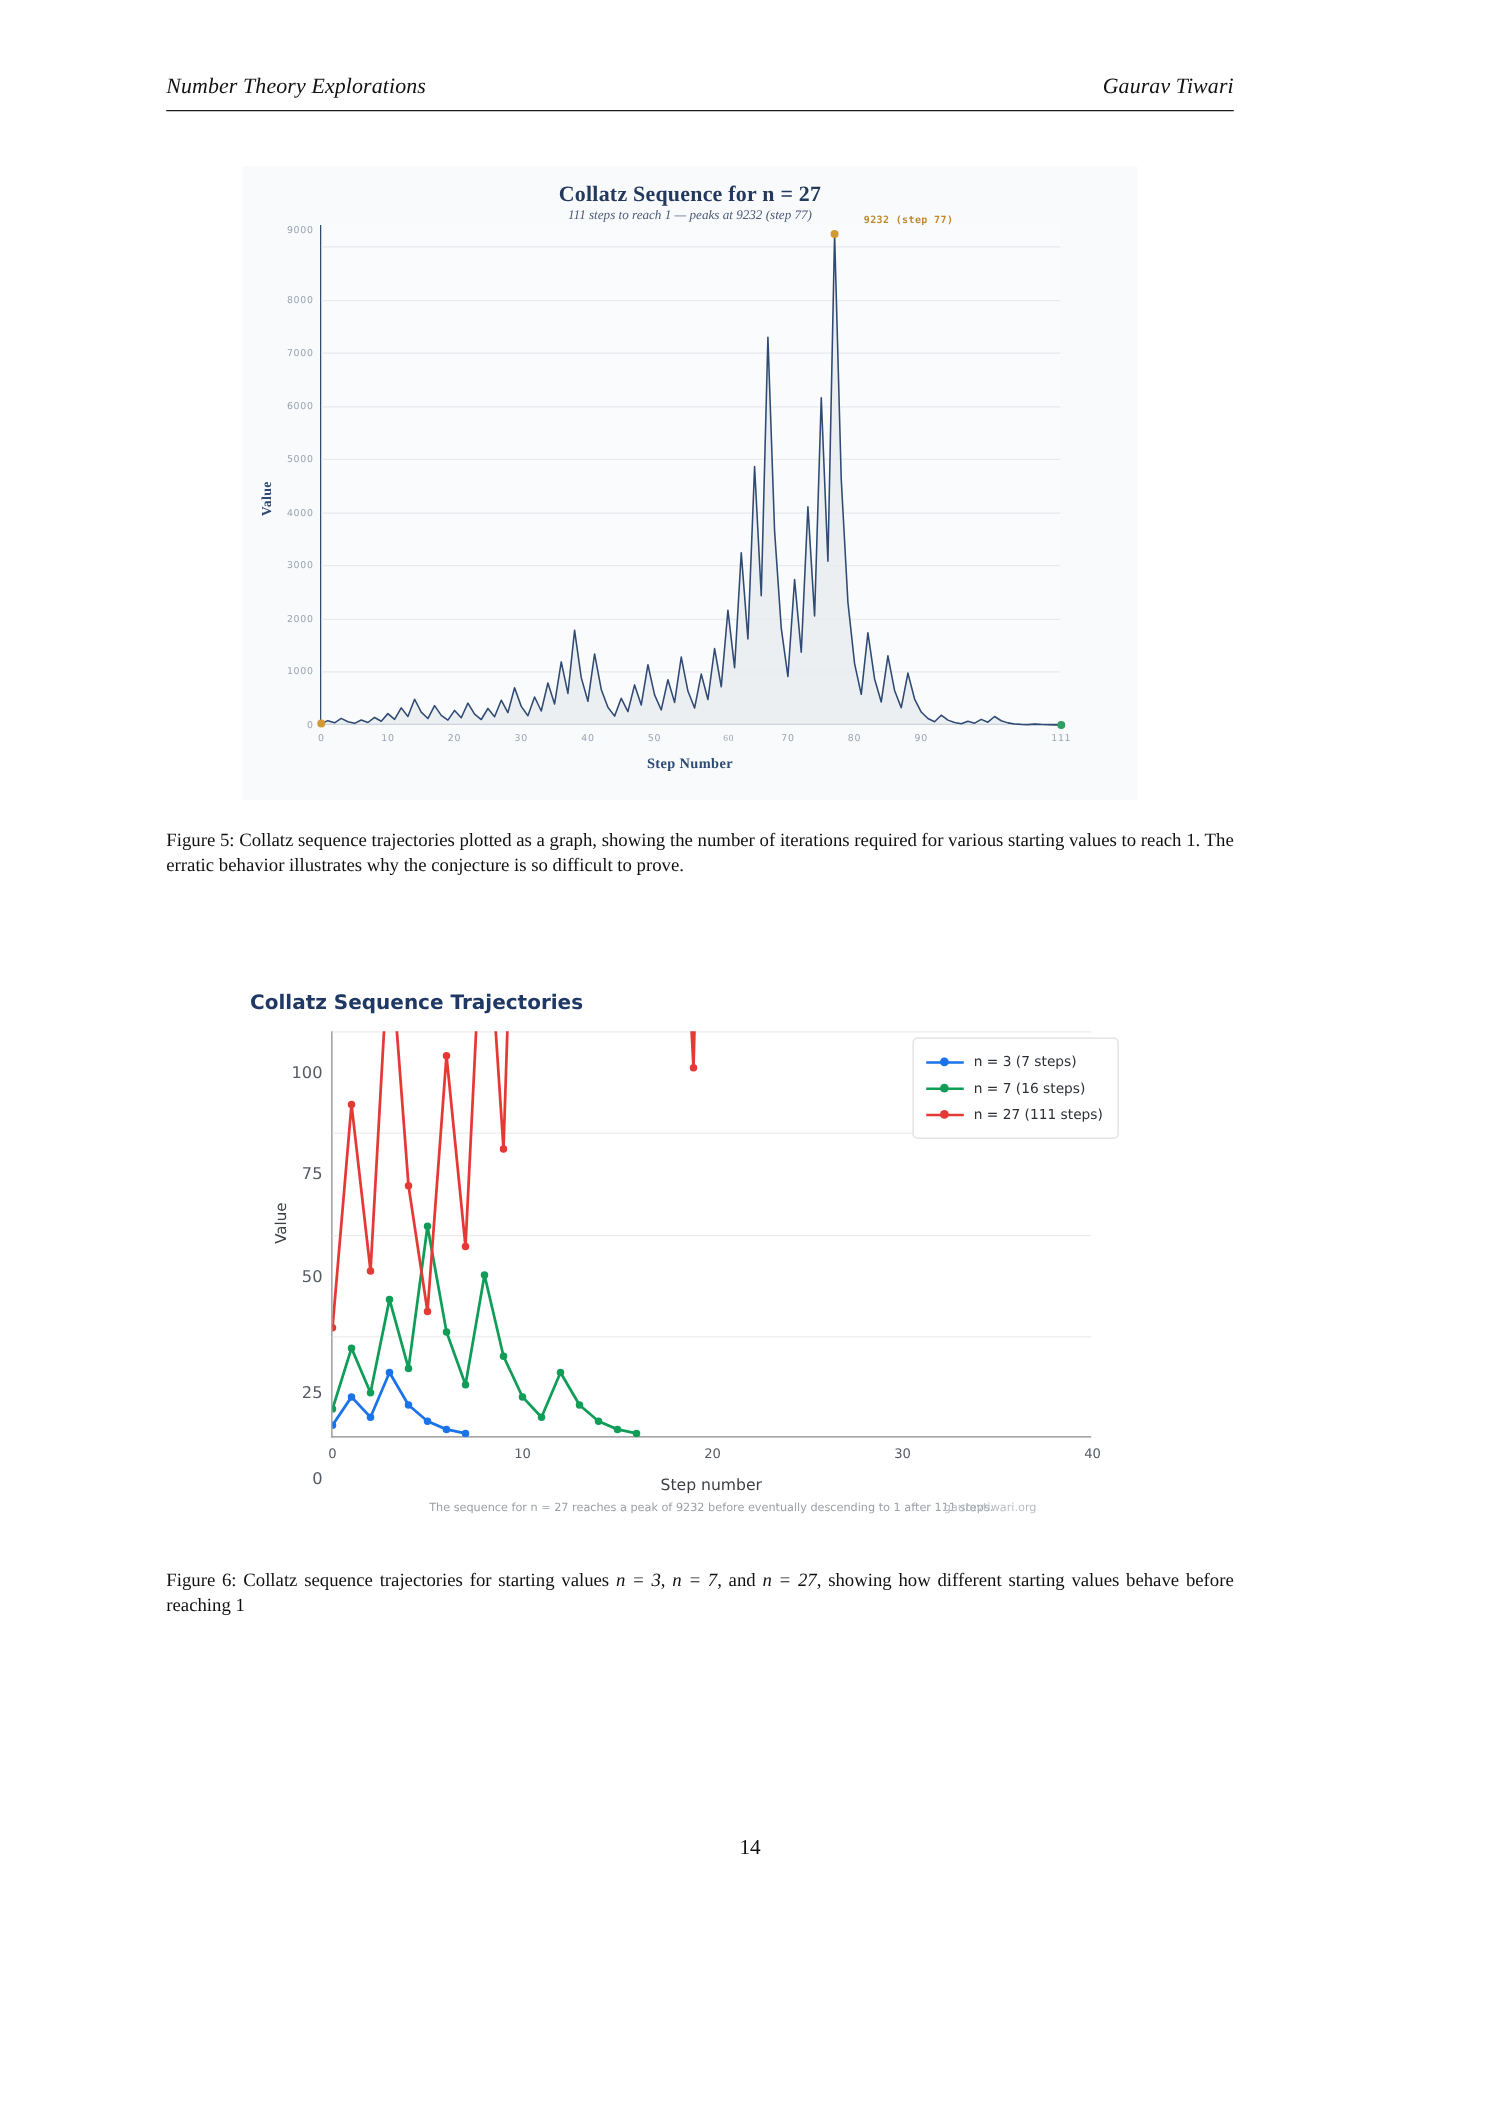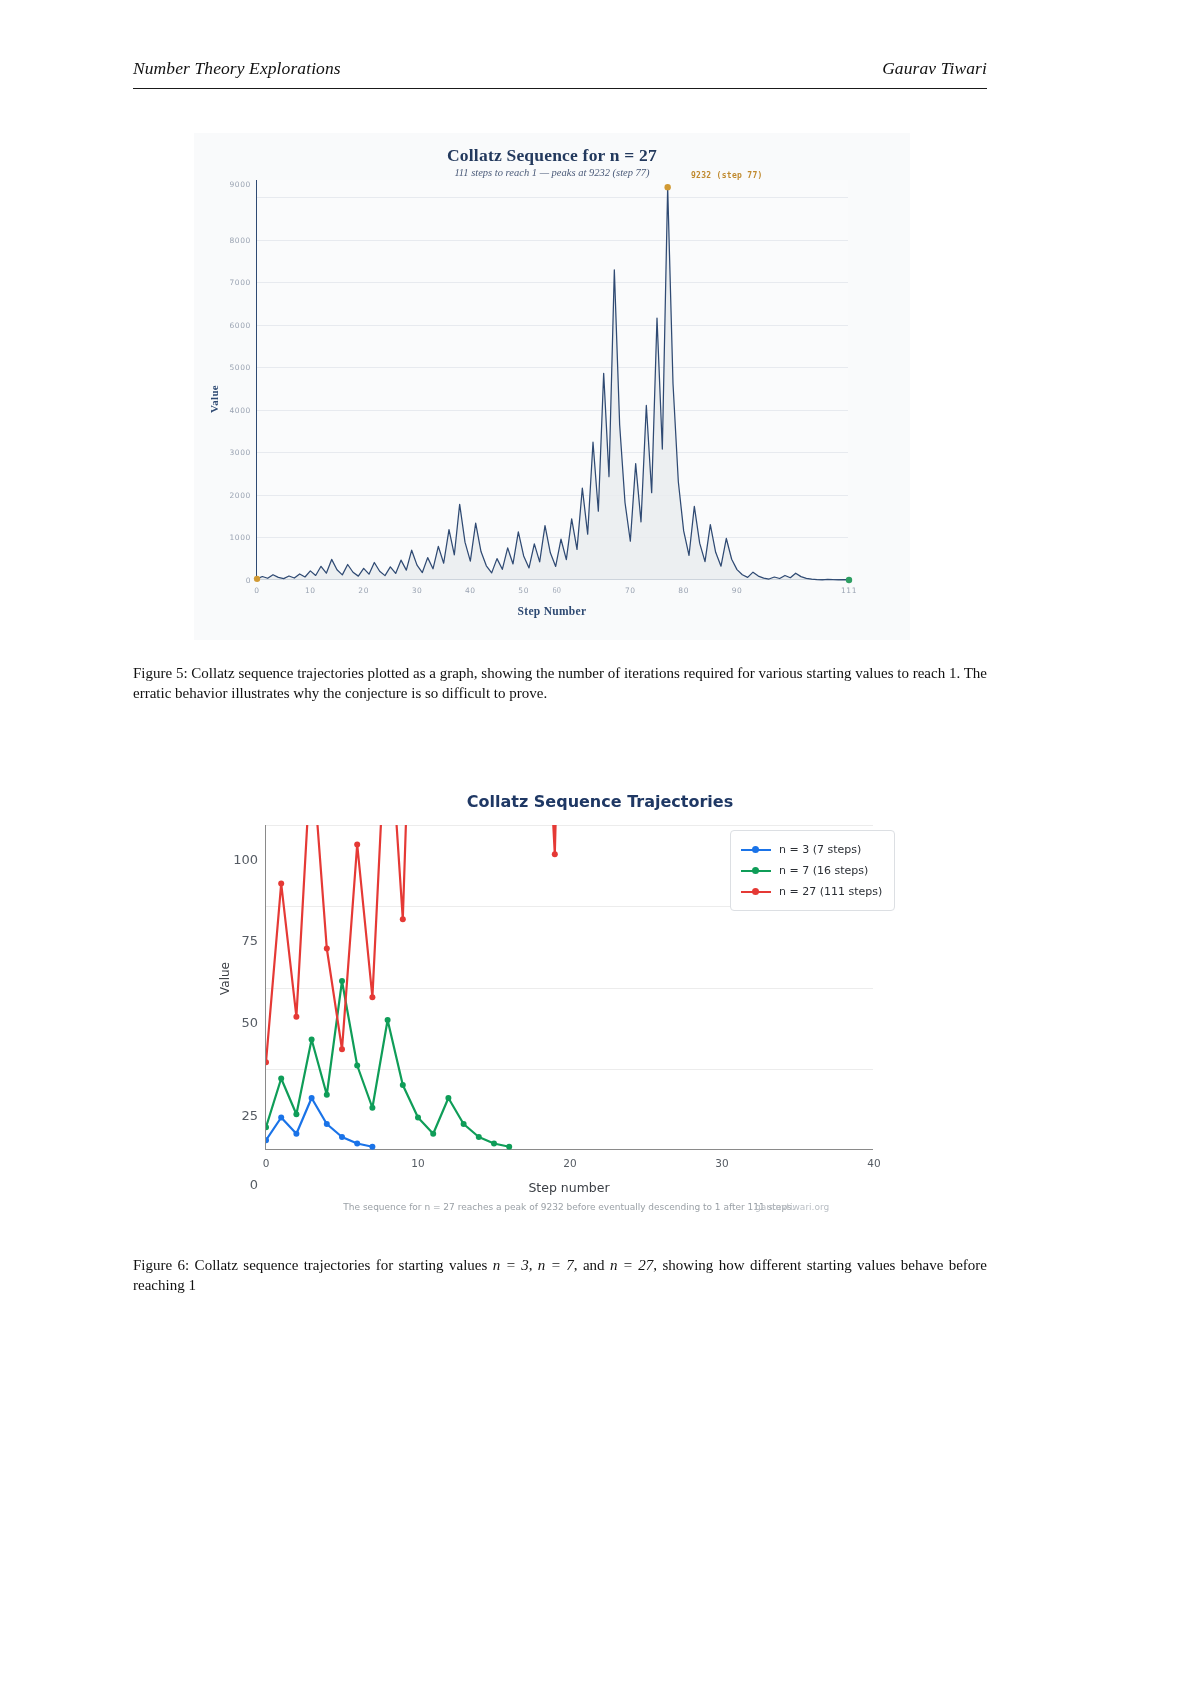--- a/index.html
+++ b/index.html
@@ -148,21 +148,21 @@
 
   
   .fig2-wrap {
     position: absolute;
     left: 200px; top: 780px;
     width: 800px; height: 470px;
     background: #ffffff;
   }
   .c2-title {
     position: absolute; left: 0; right: 0; top: 12px;
-    text-align: center;
+    text-align: left;
     font-family: "DejaVu Sans", sans-serif;
     font-weight: bold;
     font-size: 16px;
     color: #1f3864;
   }
   .c2-plot {
     position: absolute;
     left: 65px; top: 45px;
     width: 608px; height: 325px;
     border-left: 1.3px solid #8a8a8a;
@@ -301,21 +301,21 @@
         <div class="c1-grid" style="top: 59.5745px;"></div>
         <div class="c1-ylab" style="top: 59.5745px;">8000</div>
         <div class="c1-grid" style="top: 17.0213px;"></div>
         <div class="c1-ylab" style="top: 4px;">9000</div>
         <div class="c1-xtick" style="left: 0px;">0</div>
         <div class="c1-xtick" style="left: 53.3333px;">10</div>
         <div class="c1-xtick" style="left: 106.667px;">20</div>
         <div class="c1-xtick" style="left: 160px;">30</div>
         <div class="c1-xtick" style="left: 213.333px;">40</div>
         <div class="c1-xtick" style="left: 266.667px;">50</div>
-        <div class="c1-xtick" style="left: 300px; font-family: Liberation Serif, serif;">60</div>
+        <div class="c1-xtick" style="left: 326px; font-family: Liberation Serif, serif;">60</div>
         <div class="c1-xtick" style="left: 373.333px;">70</div>
         <div class="c1-xtick" style="left: 426.667px;">80</div>
         <div class="c1-xtick" style="left: 480px;">90</div>
         <div class="c1-xtick" style="left: 592px;">111</div>
         <svg width="592" height="400" viewBox="0 0 592 400" style="position: absolute; left: 0px; top: 0px; overflow: visible;">
           <path d="M 0,400 L 0.00,398.85 L 5.33,396.51 L 10.67,398.26 L 16.00,394.72 L 21.33,397.36 L 26.67,398.68 L 32.00,396.00 L 37.33,398.00 L 42.67,393.96 L 48.00,396.98 L 53.33,390.89 L 58.67,395.45 L 64.00,386.30 L 69.33,393.15 L 74.67,379.40 L 80.00,389.70 L 85.33,394.85 L 90.67,384.51 L 96.00,392.26 L 101.33,396.13 L 106.67,388.34 L 112.00,394.17 L 117.33,382.47 L 122.67,391.23 L 128.00,395.62 L 133.33,386.81 L 138.67,393.40 L 144.00,380.17 L 149.33,390.09 L 154.67,370.21 L 160.00,385.11 L 165.33,392.55 L 170.67,377.62 L 176.00,388.81 L 181.33,366.38 L 186.67,383.19 L 192.00,349.53 L 197.33,374.77 L 202.67,324.26 L 208.00,362.13 L 213.33,381.06 L 218.67,343.15 L 224.00,371.57 L 229.33,385.79 L 234.67,392.89 L 240.00,378.64 L 245.33,389.32 L 250.67,367.91 L 256.00,383.96 L 261.33,351.83 L 266.67,375.91 L 272.00,387.96 L 277.33,363.83 L 282.67,381.91 L 288.00,345.70 L 293.33,372.85 L 298.67,386.43 L 304.00,359.23 L 309.33,379.62 L 314.67,338.81 L 320.00,369.40 L 325.33,308.17 L 330.67,354.09 L 336.00,262.21 L 341.33,331.11 L 346.67,193.28 L 352.00,296.64 L 357.33,89.87 L 362.67,244.94 L 368.00,322.47 L 373.33,361.23 L 378.67,283.66 L 384.00,341.83 L 389.33,225.45 L 394.67,312.72 L 400.00,138.13 L 405.33,269.06 L 410.67,7.15 L 416.00,203.57 L 421.33,301.79 L 426.67,350.89 L 432.00,375.45 L 437.33,326.30 L 442.67,363.15 L 448.00,381.57 L 453.33,344.68 L 458.67,372.34 L 464.00,386.17 L 469.33,358.47 L 474.67,379.23 L 480.00,389.62 L 485.33,394.81 L 490.67,397.40 L 496.00,392.17 L 501.33,396.09 L 506.67,398.04 L 512.00,399.02 L 517.33,397.02 L 522.67,398.51 L 528.00,395.49 L 533.33,397.74 L 538.67,393.19 L 544.00,396.60 L 549.33,398.30 L 554.67,399.15 L 560.00,399.57 L 565.33,399.79 L 570.67,399.32 L 576.00,399.66 L 581.33,399.83 L 586.67,399.91 L 592.00,399.96 L 592.00,400 Z" fill="#e9ecef" stroke="none" opacity="0.85"></path>
           <path d="M 0.00,398.85 L 5.33,396.51 L 10.67,398.26 L 16.00,394.72 L 21.33,397.36 L 26.67,398.68 L 32.00,396.00 L 37.33,398.00 L 42.67,393.96 L 48.00,396.98 L 53.33,390.89 L 58.67,395.45 L 64.00,386.30 L 69.33,393.15 L 74.67,379.40 L 80.00,389.70 L 85.33,394.85 L 90.67,384.51 L 96.00,392.26 L 101.33,396.13 L 106.67,388.34 L 112.00,394.17 L 117.33,382.47 L 122.67,391.23 L 128.00,395.62 L 133.33,386.81 L 138.67,393.40 L 144.00,380.17 L 149.33,390.09 L 154.67,370.21 L 160.00,385.11 L 165.33,392.55 L 170.67,377.62 L 176.00,388.81 L 181.33,366.38 L 186.67,383.19 L 192.00,349.53 L 197.33,374.77 L 202.67,324.26 L 208.00,362.13 L 213.33,381.06 L 218.67,343.15 L 224.00,371.57 L 229.33,385.79 L 234.67,392.89 L 240.00,378.64 L 245.33,389.32 L 250.67,367.91 L 256.00,383.96 L 261.33,351.83 L 266.67,375.91 L 272.00,387.96 L 277.33,363.83 L 282.67,381.91 L 288.00,345.70 L 293.33,372.85 L 298.67,386.43 L 304.00,359.23 L 309.33,379.62 L 314.67,338.81 L 320.00,369.40 L 325.33,308.17 L 330.67,354.09 L 336.00,262.21 L 341.33,331.11 L 346.67,193.28 L 352.00,296.64 L 357.33,89.87 L 362.67,244.94 L 368.00,322.47 L 373.33,361.23 L 378.67,283.66 L 384.00,341.83 L 389.33,225.45 L 394.67,312.72 L 400.00,138.13 L 405.33,269.06 L 410.67,7.15 L 416.00,203.57 L 421.33,301.79 L 426.67,350.89 L 432.00,375.45 L 437.33,326.30 L 442.67,363.15 L 448.00,381.57 L 453.33,344.68 L 458.67,372.34 L 464.00,386.17 L 469.33,358.47 L 474.67,379.23 L 480.00,389.62 L 485.33,394.81 L 490.67,397.40 L 496.00,392.17 L 501.33,396.09 L 506.67,398.04 L 512.00,399.02 L 517.33,397.02 L 522.67,398.51 L 528.00,395.49 L 533.33,397.74 L 538.67,393.19 L 544.00,396.60 L 549.33,398.30 L 554.67,399.15 L 560.00,399.57 L 565.33,399.79 L 570.67,399.32 L 576.00,399.66 L 581.33,399.83 L 586.67,399.91 L 592.00,399.96 " fill="none" stroke="#2f4a73" stroke-width="1.25" stroke-linejoin="round" stroke-linecap="round"></path>
           <circle cx="0" cy="398.8510638297872" r="3.2" fill="#d19a34"></circle>
           <circle cx="410.6666666666667" cy="7.148936170212778" r="3.2" fill="#d19a34"></circle>
           <circle cx="592" cy="399.9574468085106" r="3.2" fill="#2e9e62"></circle>
@@ -417,14 +417,15 @@
           </span>
           <span>n = 27 (111 steps)</span>
         </div>
       </div>
   </div>
 
   <div class="caption" style="top:1255px;">
     <span>Figure 6: Collatz sequence trajectories for starting values </span><span class="it">n = 3</span><span>, </span><span class="it">n = 7</span><span>, and </span><span class="it">n = 27</span><span>, showing how different starting values behave before reaching 1</span>
   </div>
 
+  <div class="pagenum">14</div>
 
 </div>
 
 </body></html>

